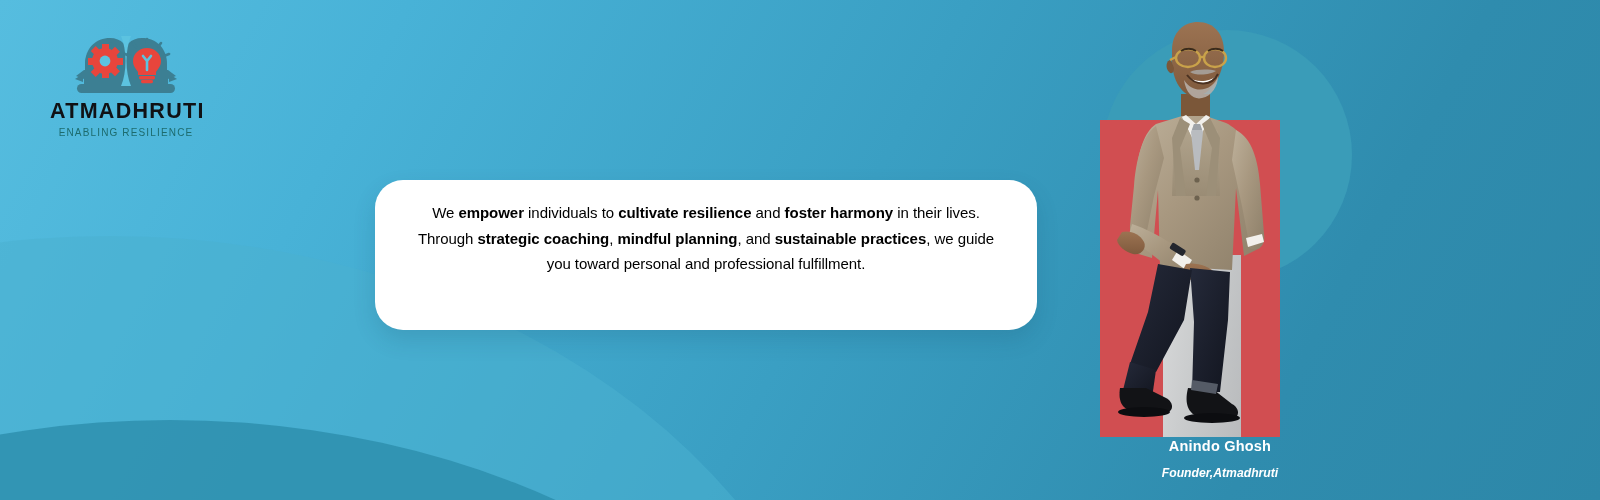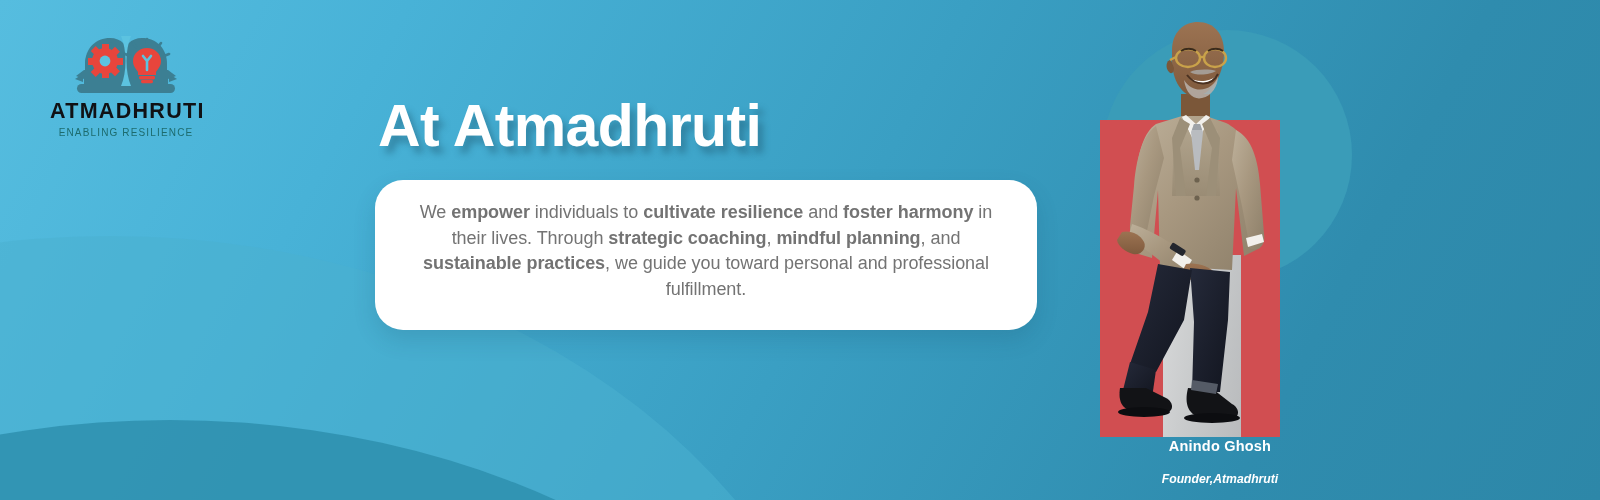--- a/index.html
+++ b/index.html
@@ -61,22 +61,22 @@
     position:absolute; left:375px; top:180px;
     width:662px; height:150px;
     background:#ffffff;
     border-radius:28px;
     box-shadow:0 10px 22px rgba(16,70,92,.16);
   }
   .bubble-text{
     position:absolute; left:0; right:0; top:20px;
     padding:0 34px;
     text-align:center;
-    font-size:18px; line-height:25.6px;
-    color:#737373;
+    font-size:15px; line-height:25.6px;
+    color:#000000;
     letter-spacing:-0.05px;
   }
   .bubble-text b{ font-weight:bold; }
   .bubble-tail-fill{
     position:absolute; left:965px; top:292px;
     width:0; height:0;
     border-top:38px solid #ffffff;
     border-right:72px solid transparent;
   }
 
@@ -99,21 +99,21 @@
   }
 
   
   .hero-person{ position:absolute; left:0; top:20px; }
 
   .hero-caption{
     position:absolute; left:0; right:0; top:438px;
     text-align:center; color:#ffffff;
   }
   .cap-name{ font-size:14.5px; font-weight:bold; letter-spacing:.2px; }
-  .cap-role{ font-size:12.2px; font-style:italic; font-weight:bold; margin-top:18px; }
+  .cap-role{ font-size:12.2px; font-style:italic; font-weight:bold; margin-top:12px; }
 </style>
 </head>
 <body>
 
 <div class="banner">
 
   <div class="wave wave-light"></div>
   <div class="wave wave-dark"></div>
 
   <div class="logo">
@@ -158,21 +158,20 @@
         <line x1="70" y1="13" x2="73" y2="17"></line>
         <line x1="98" y1="13" x2="95" y2="17"></line>
         <line x1="62" y1="24" x2="67" y2="26"></line>
         <line x1="106" y1="24" x2="101" y2="26"></line>
       </g>
     </svg>
     <div class="logo-word">ATMADHRUTI</div>
     <div class="logo-tag">ENABLING RESILIENCE</div>
   </div>
 
-  <div class="heading">At Atmadhruti</div>
 
   <div class="bubble">
     <div class="bubble-text"><span>We </span><b>empower</b><span> individuals to </span><b>cultivate resilience</b><span> and </span><b>foster harmony</b><span> in their lives. Through </span><b>strategic coaching</b><span>, </span><b>mindful planning</b><span>, and </span><b>sustainable practices</b><span>, we guide you toward personal and professional fulfillment.</span></div>
   </div>
   <div class="bubble-tail-fill"></div>
 
   <div class="hero">
     <div class="hero-circle"></div>
     <div class="hero-red"></div>
     <div class="hero-pedestal"></div>

